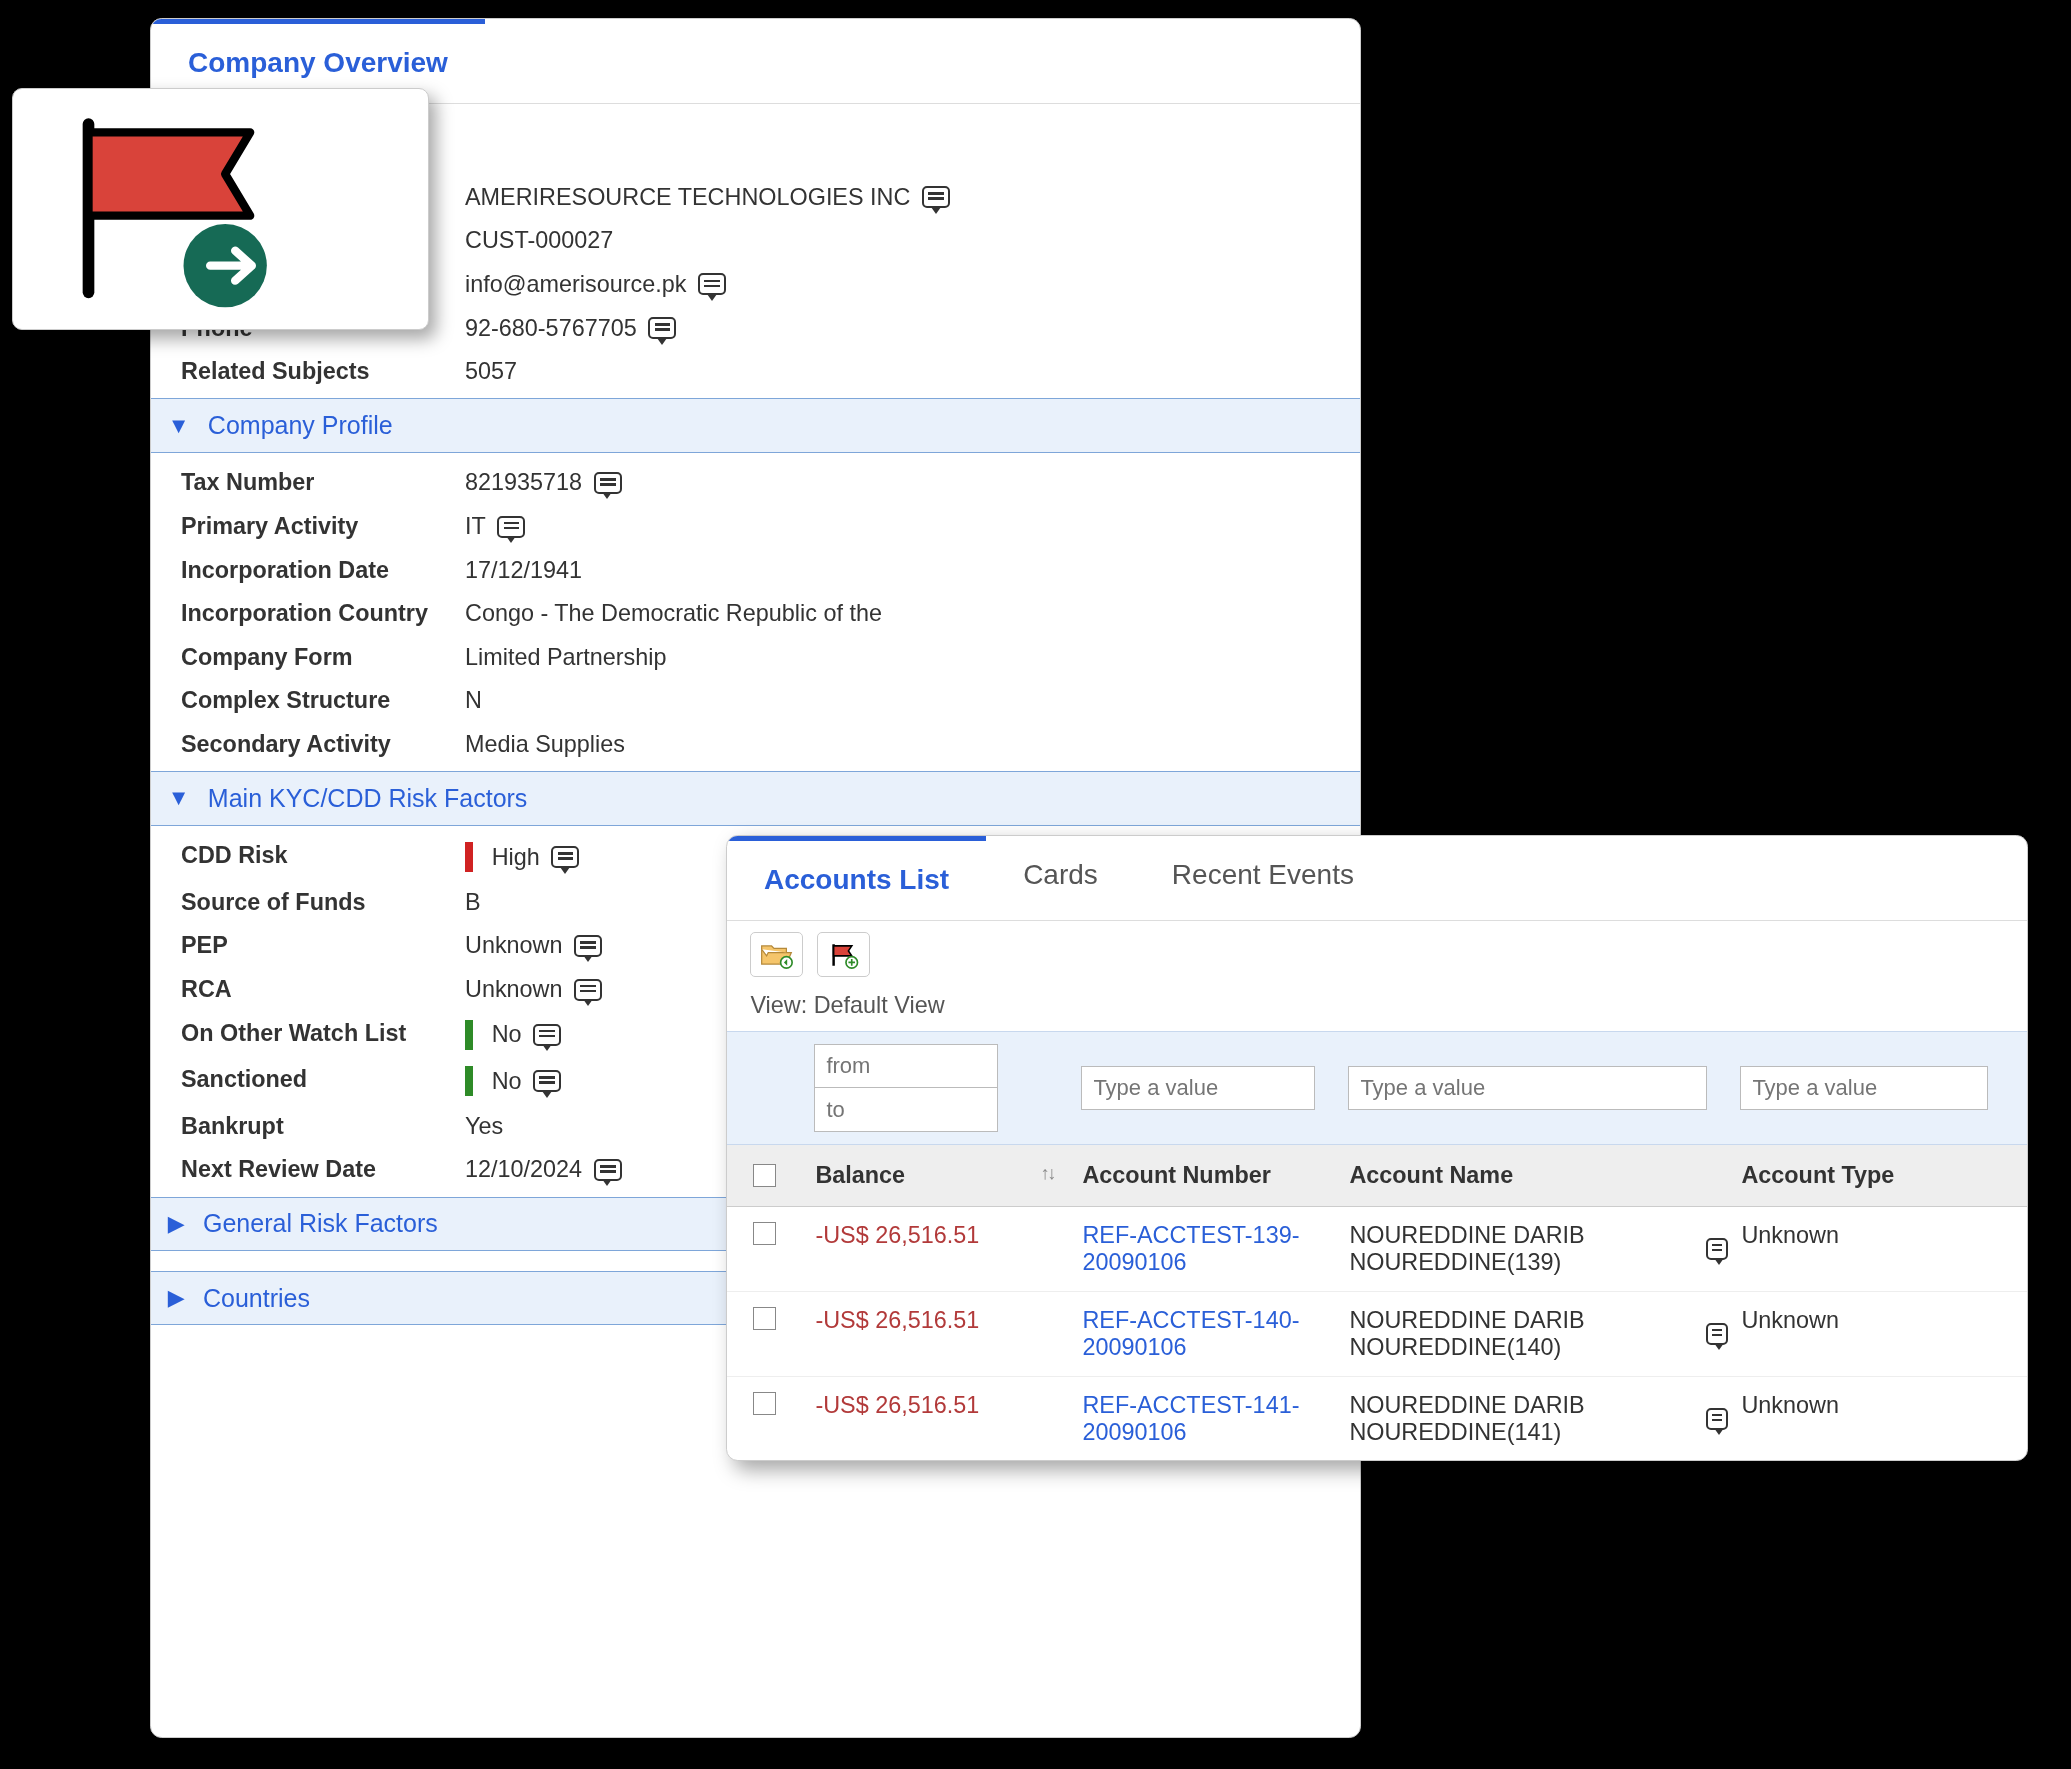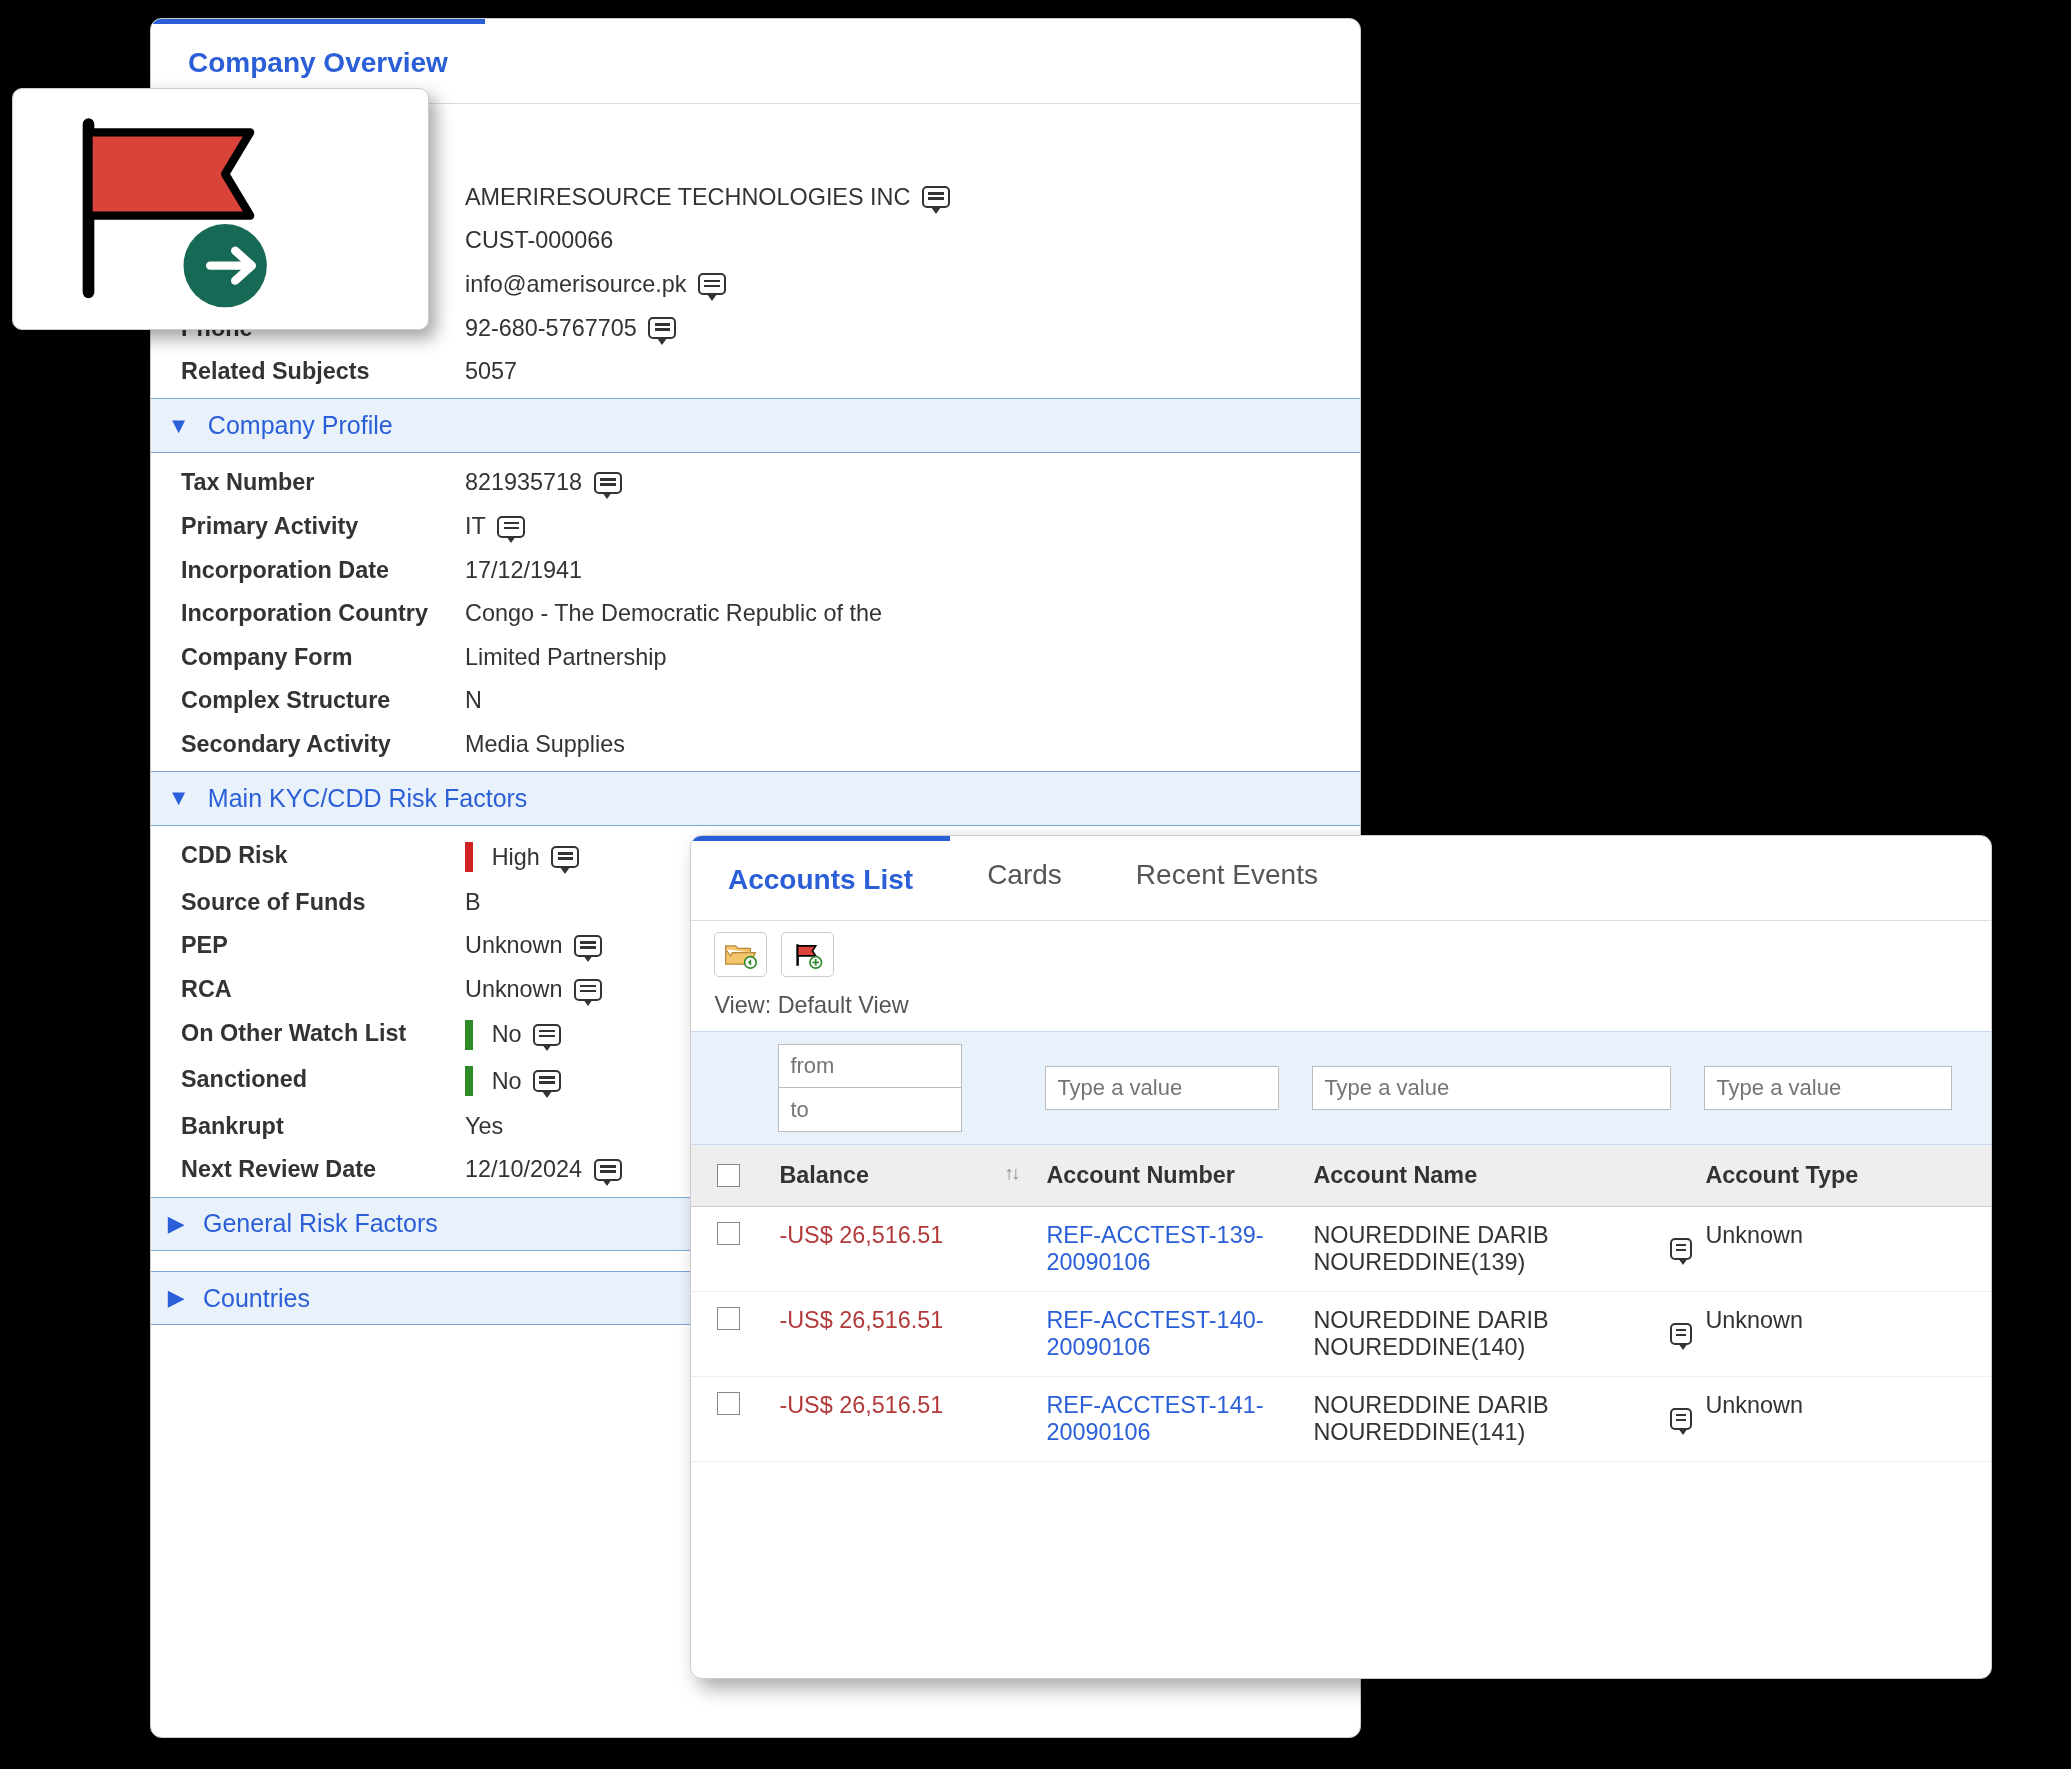--- a/index.html
+++ b/index.html
@@ -133,24 +133,24 @@
     border-radius:10px;
     box-shadow:6.7px 8.3px 16.7px rgba(0,0,0,0.35);
     display:flex;
     align-items:center;
     justify-content:flex-start;
     padding-left:37px;
   }
 
   
   .accounts-card {
-    left: 690px;
+    left: 726px;
     top: 835px;
     width: 1302px;
-    height: 844px;
+    height: 626px;
   }
   .accounts-toolbar {
     display:flex;
     gap:13.4px;
     padding:11.7px 23.4px 6.7px 23.4px;
   }
   .tool {
     width:53px;height:45px;
     border:0.8px solid #ccc;
     border-radius:5px;
@@ -223,21 +223,21 @@
   <div class="info-block">
     <div class="row">
         <div class="label"></div>
       <div class="value-line">
         <span>AMERIRESOURCE TECHNOLOGIES INC</span>
         <span class="bubble"></span>
       </div>
     </div>
     <div class="row">
         <div class="label"></div>
-      <div class="value"><span>CUST-000066</span></div>
+      <div class="value"><span>CUST-000027</span></div>
     </div>
     <div class="row">
       <div class="label">Email</div>
       <div class="value-line">
         <span>info@amerisource.pk</span>
         <span class="bubble"></span>
       </div>
     </div>
     <div class="row">
       <div class="label">Phone</div>

